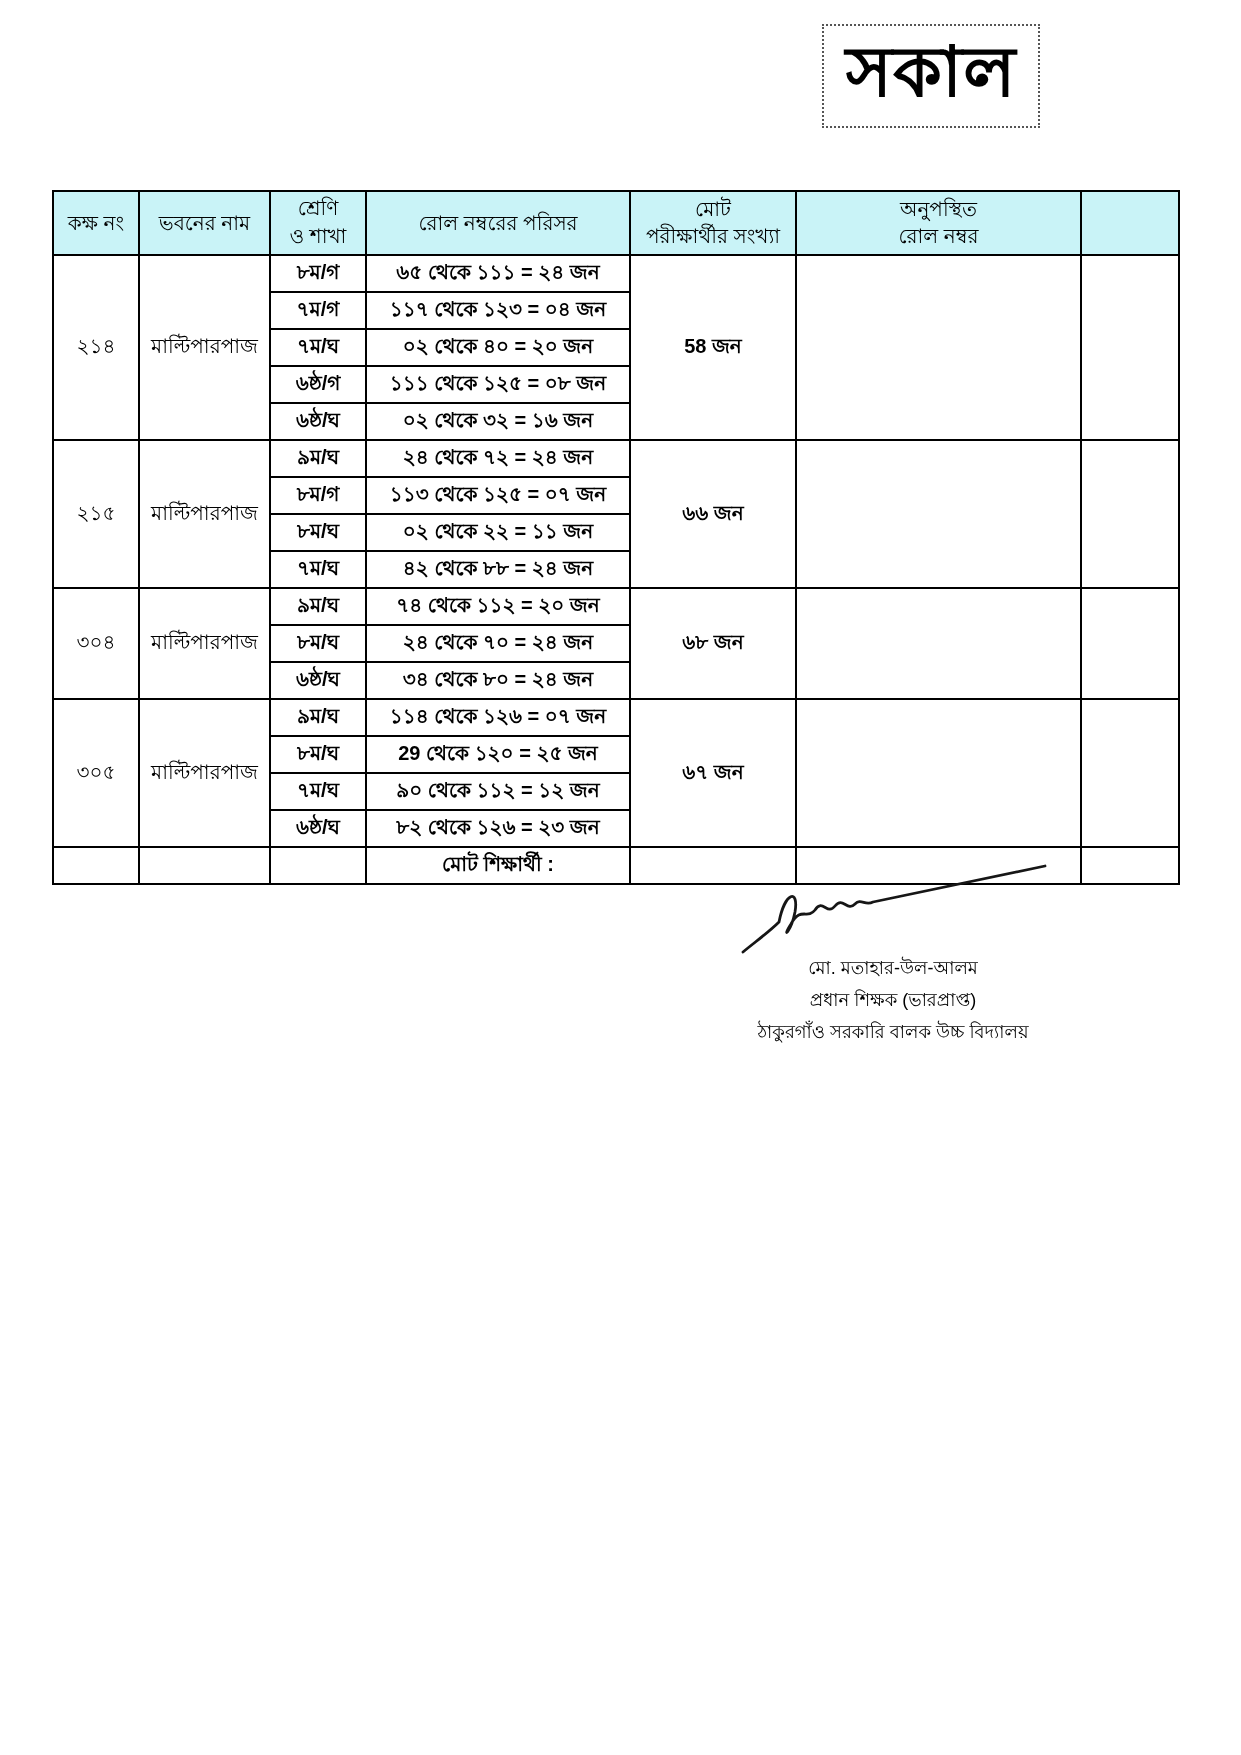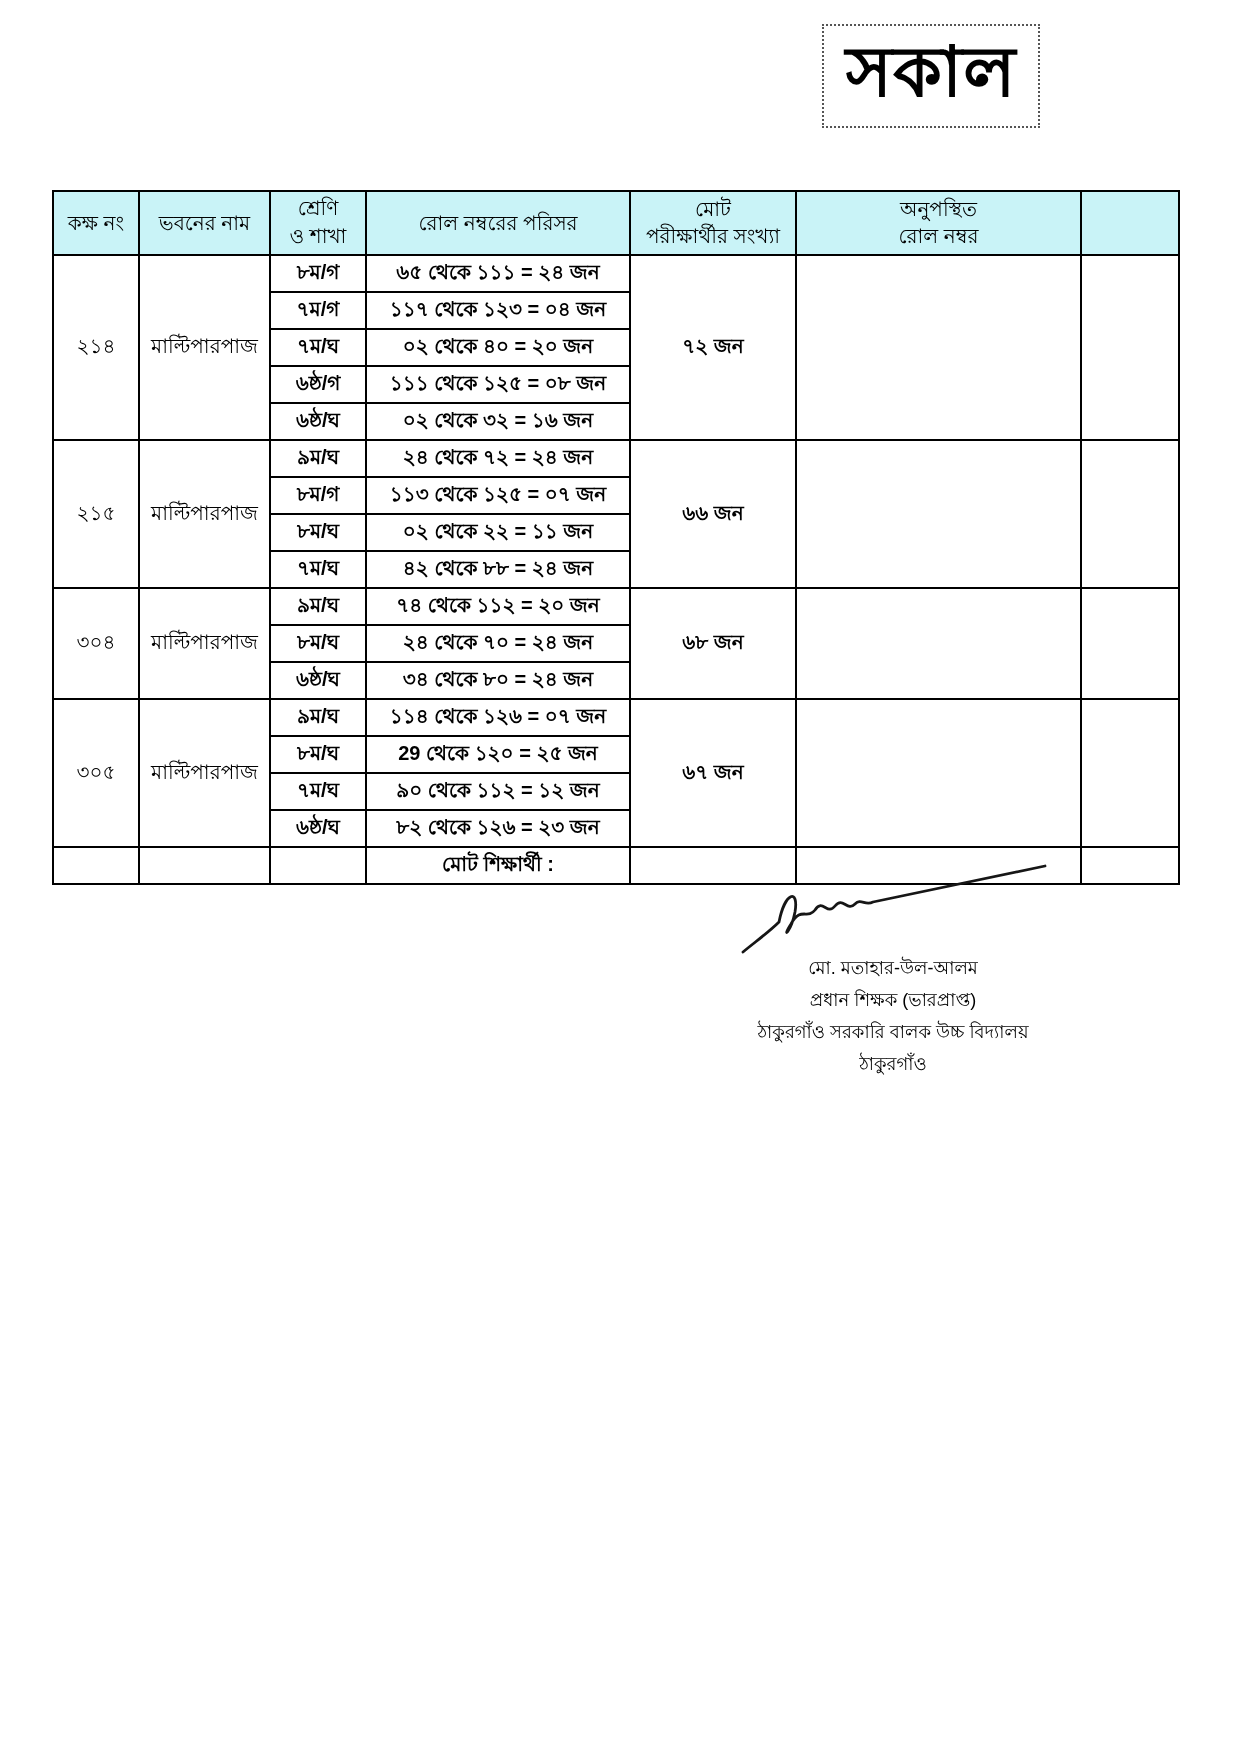--- a/index.html
+++ b/index.html
@@ -86,21 +86,21 @@
           <span style="display: block;"></span>
         </th>
       </tr>
     </thead>
   <tbody>
       <tr>
         <td class="room-cell" rowspan="5">২১৪</td>
         <td class="building-cell" rowspan="5">মাল্টিপারপাজ</td>
         <td class="class-cell">৮ম/গ</td>
         <td class="roll-cell">৬৫ থেকে ১১১ = ২৪ জন</td>
-        <td class="total-cell" rowspan="5">৭২ জন</td>
+        <td class="total-cell" rowspan="5">58 জন</td>
         <td rowspan="5"></td>
         <td rowspan="5"></td>
       </tr>
       <tr>
         <td class="class-cell">৭ম/গ</td>
         <td class="roll-cell">১১৭ থেকে ১২৩ = ০৪ জন</td>
       </tr>
       <tr>
         <td class="class-cell">৭ম/ঘ</td>
         <td class="roll-cell">০২ থেকে ৪০ = ২০ জন</td>
@@ -191,14 +191,13 @@
              C 58,70 48,78 58,62
              C 68,44 74,58 82,48
              C 90,36 94,54 102,44
              C 110,34 114,50 122,42
              C 128,36 132,44 140,40
              L 312,4" fill="none" stroke="#161616" stroke-width="2.8" stroke-linecap="round" stroke-linejoin="round"></path>
   </svg>
   <div class="sig-line">মো. মতাহার-উল-আলম</div>
   <div class="sig-line">প্রধান শিক্ষক (ভারপ্রাপ্ত)</div>
   <div class="sig-line">ঠাকুরগাঁও সরকারি বালক উচ্চ বিদ্যালয়</div>
-  <div class="sig-line">ঠাকুরগাঁও</div>
 </div>
 
 </body></html>

